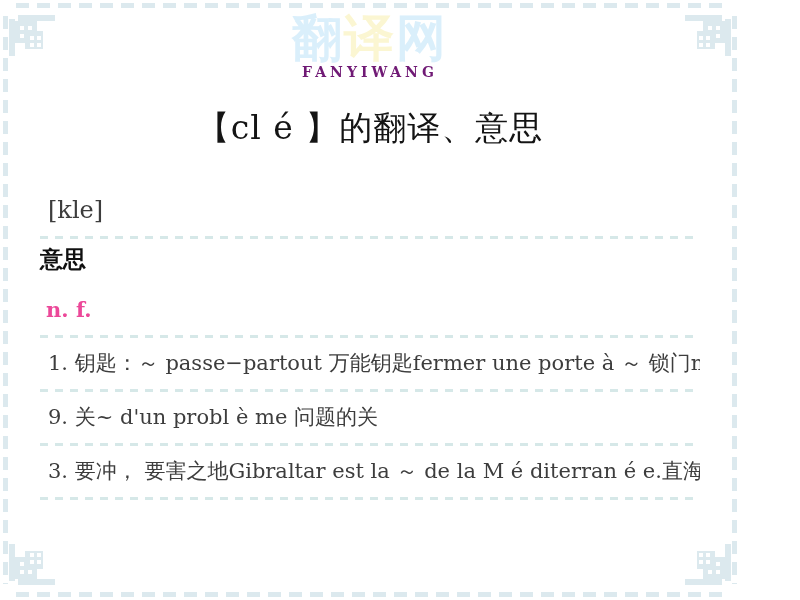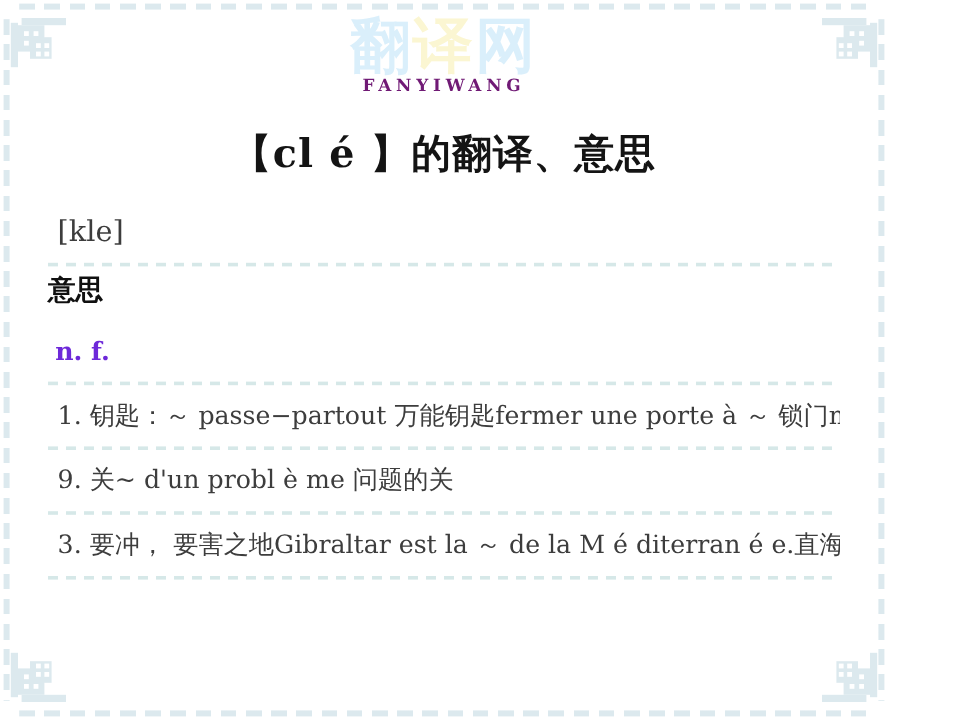--- a/index.html
+++ b/index.html
@@ -37,33 +37,33 @@
     font-family:"DejaVu Sans","Liberation Sans",sans-serif;}
   .wm-blue{color:#daeffb;}
   .wm-yellow{color:#fbf6d2;}
   .wm-caption{
     font-size:14px;font-weight:bold;letter-spacing:4px;color:#701a75;
     margin-top:0px;font-family:"DejaVu Serif","Liberation Serif",serif;
   }
   
   .page-title{
     position:absolute;top:84px;left:0;width:100%;text-align:center;
-    font-size:33px;font-weight:bold;color:#141414;letter-spacing:1px;
+    font-size:33px;font-weight:normal;color:#141414;letter-spacing:1px;
   }
   
   .content{position:absolute;left:40px;right:40px;top:170px;}
   .sec-heading{
     font-size:23px;font-weight:bold;color:#101010;line-height:26px;
     margin:0 0 0 0;
   }
   .phonetic-value{
-    font-size:24px;color:#3d3d3d;margin:10px 0 13px 8px;line-height:26px;
+    font-size:24px;color:#3d3d3d;margin:27px 0 13px 8px;line-height:26px;
   }
   .pos-label{
-    font-size:21px;font-weight:bold;color:#6d28d9;margin:26px 0 13px 6px;line-height:24px;
+    font-size:21px;font-weight:bold;color:#ec4899;margin:26px 0 13px 6px;line-height:24px;
   }
   .dashed-sep{
     height:3px;
     background:repeating-linear-gradient(90deg,#d6e8e8 0 8px,transparent 8px 15px);
   }
   .meaning-block{margin-top:7px;}
   .def-row{
     padding:14px 0 14px 8px;
     font-size:21px;color:#3d3d3d;line-height:23px;
     white-space:nowrap;overflow:hidden;

